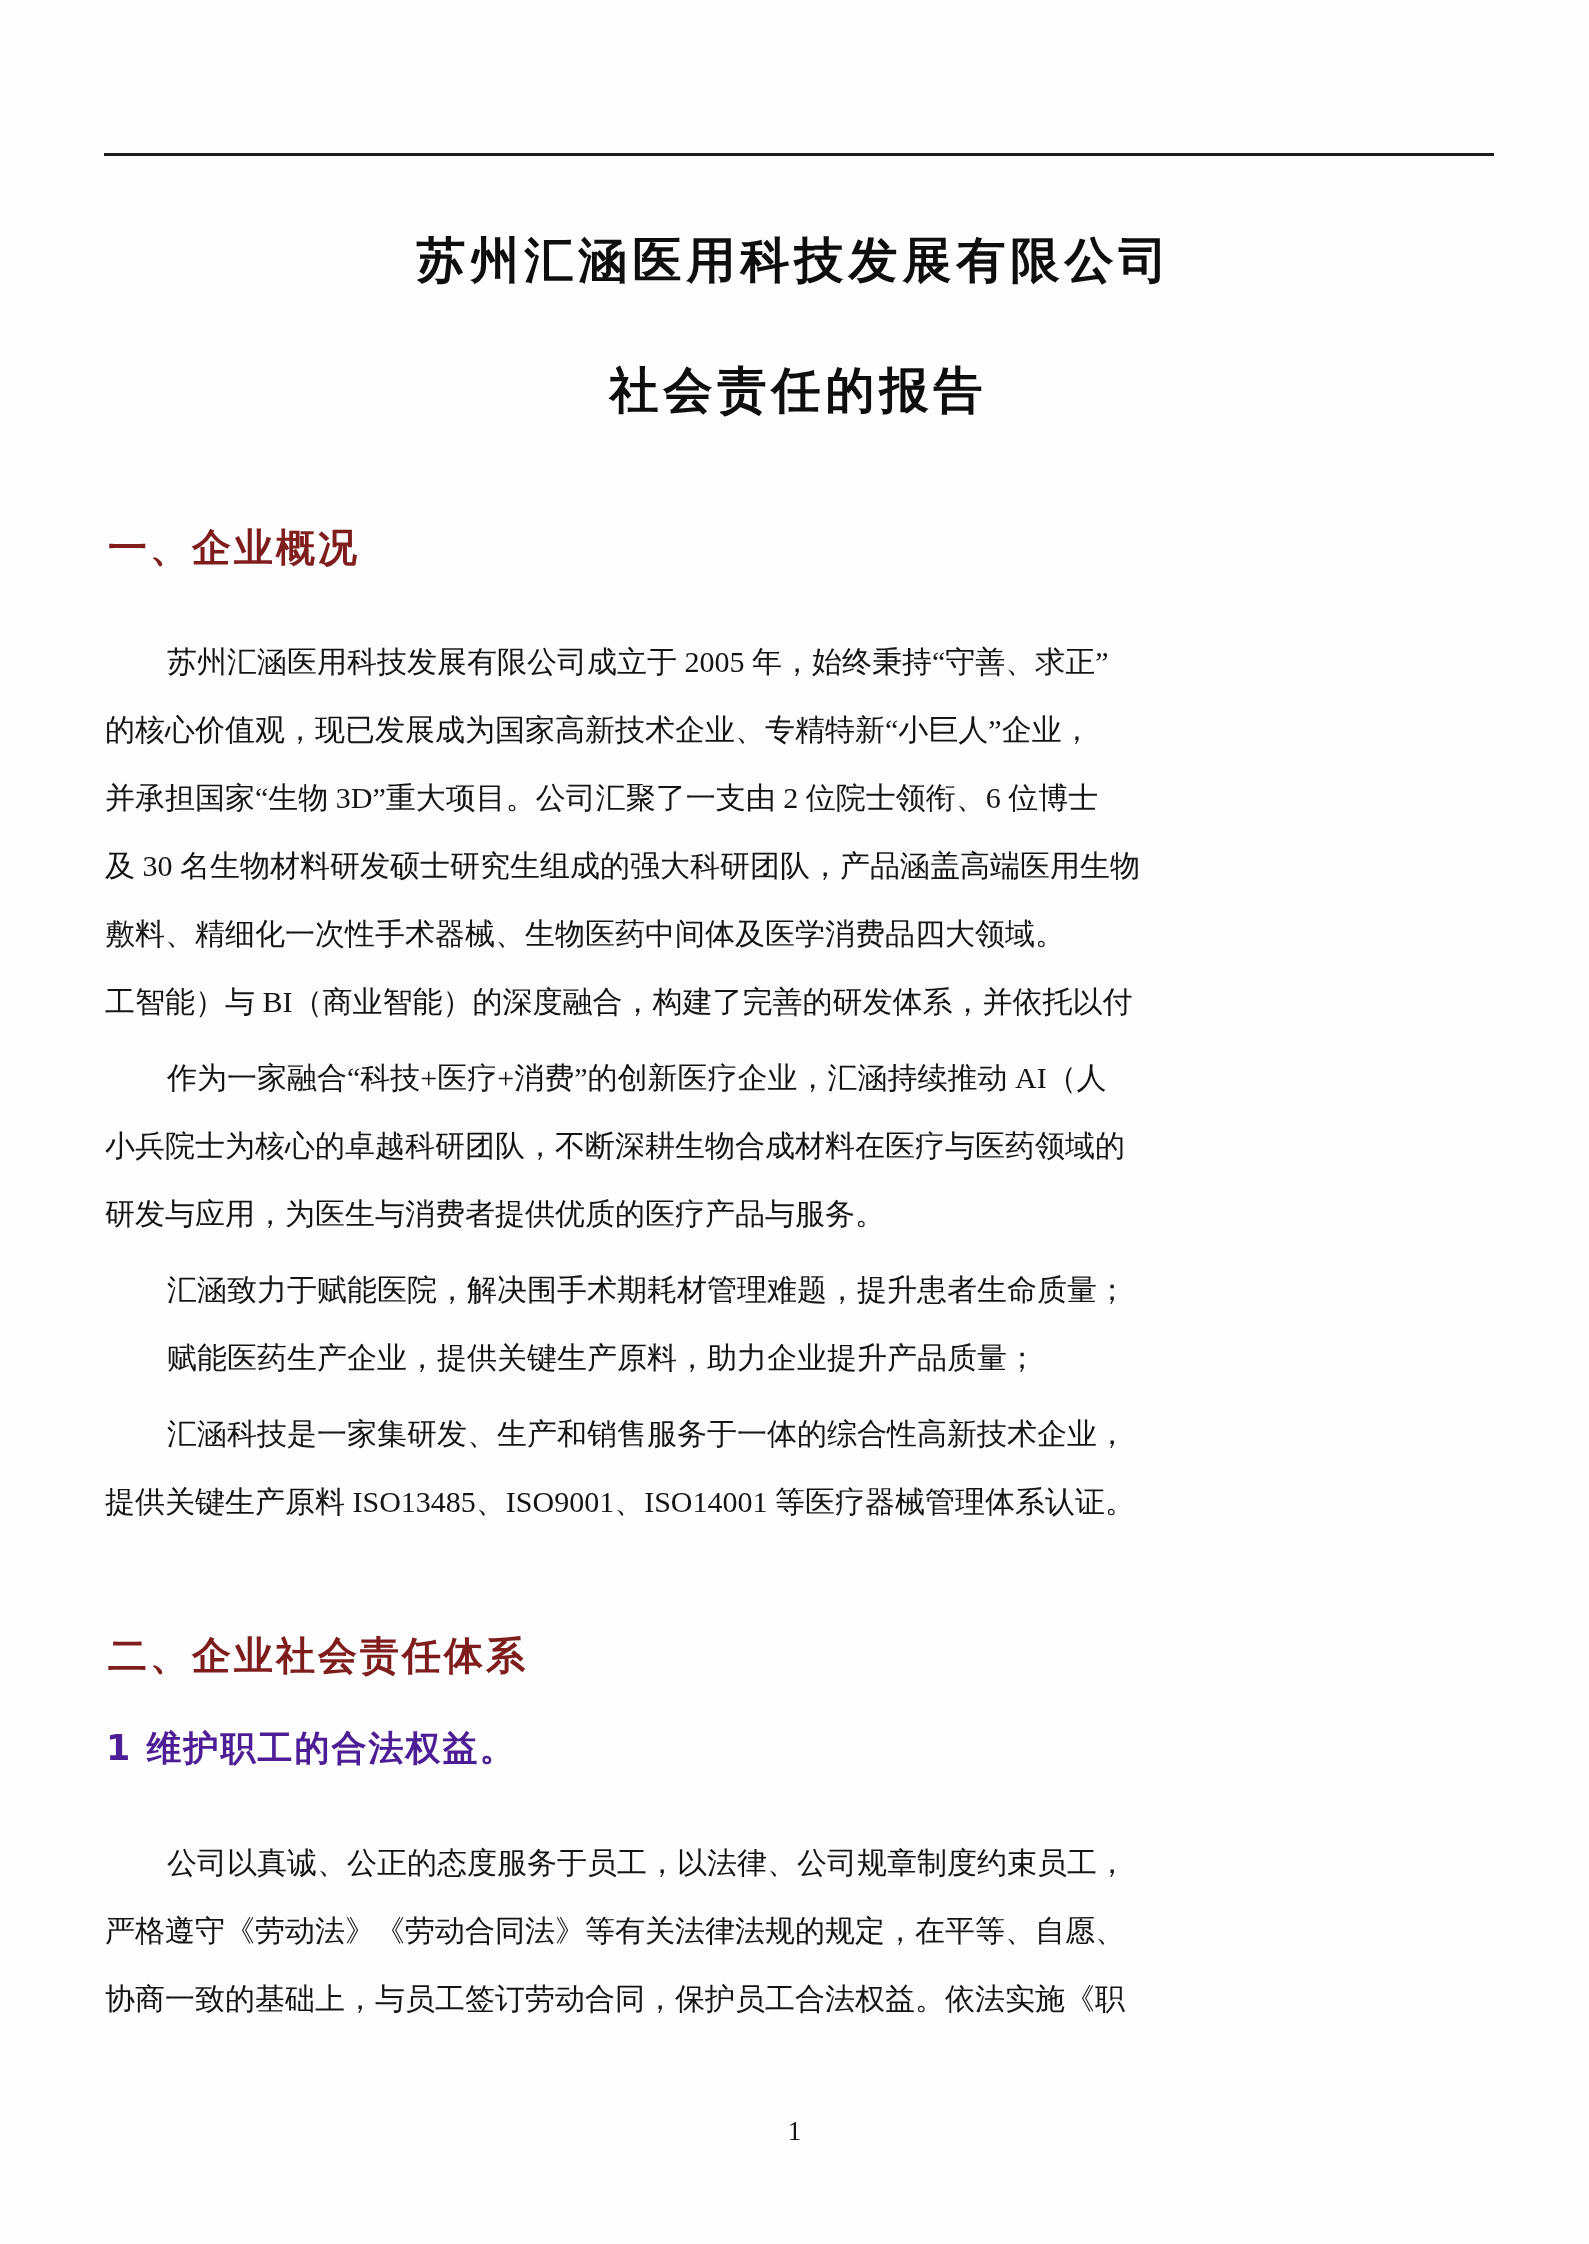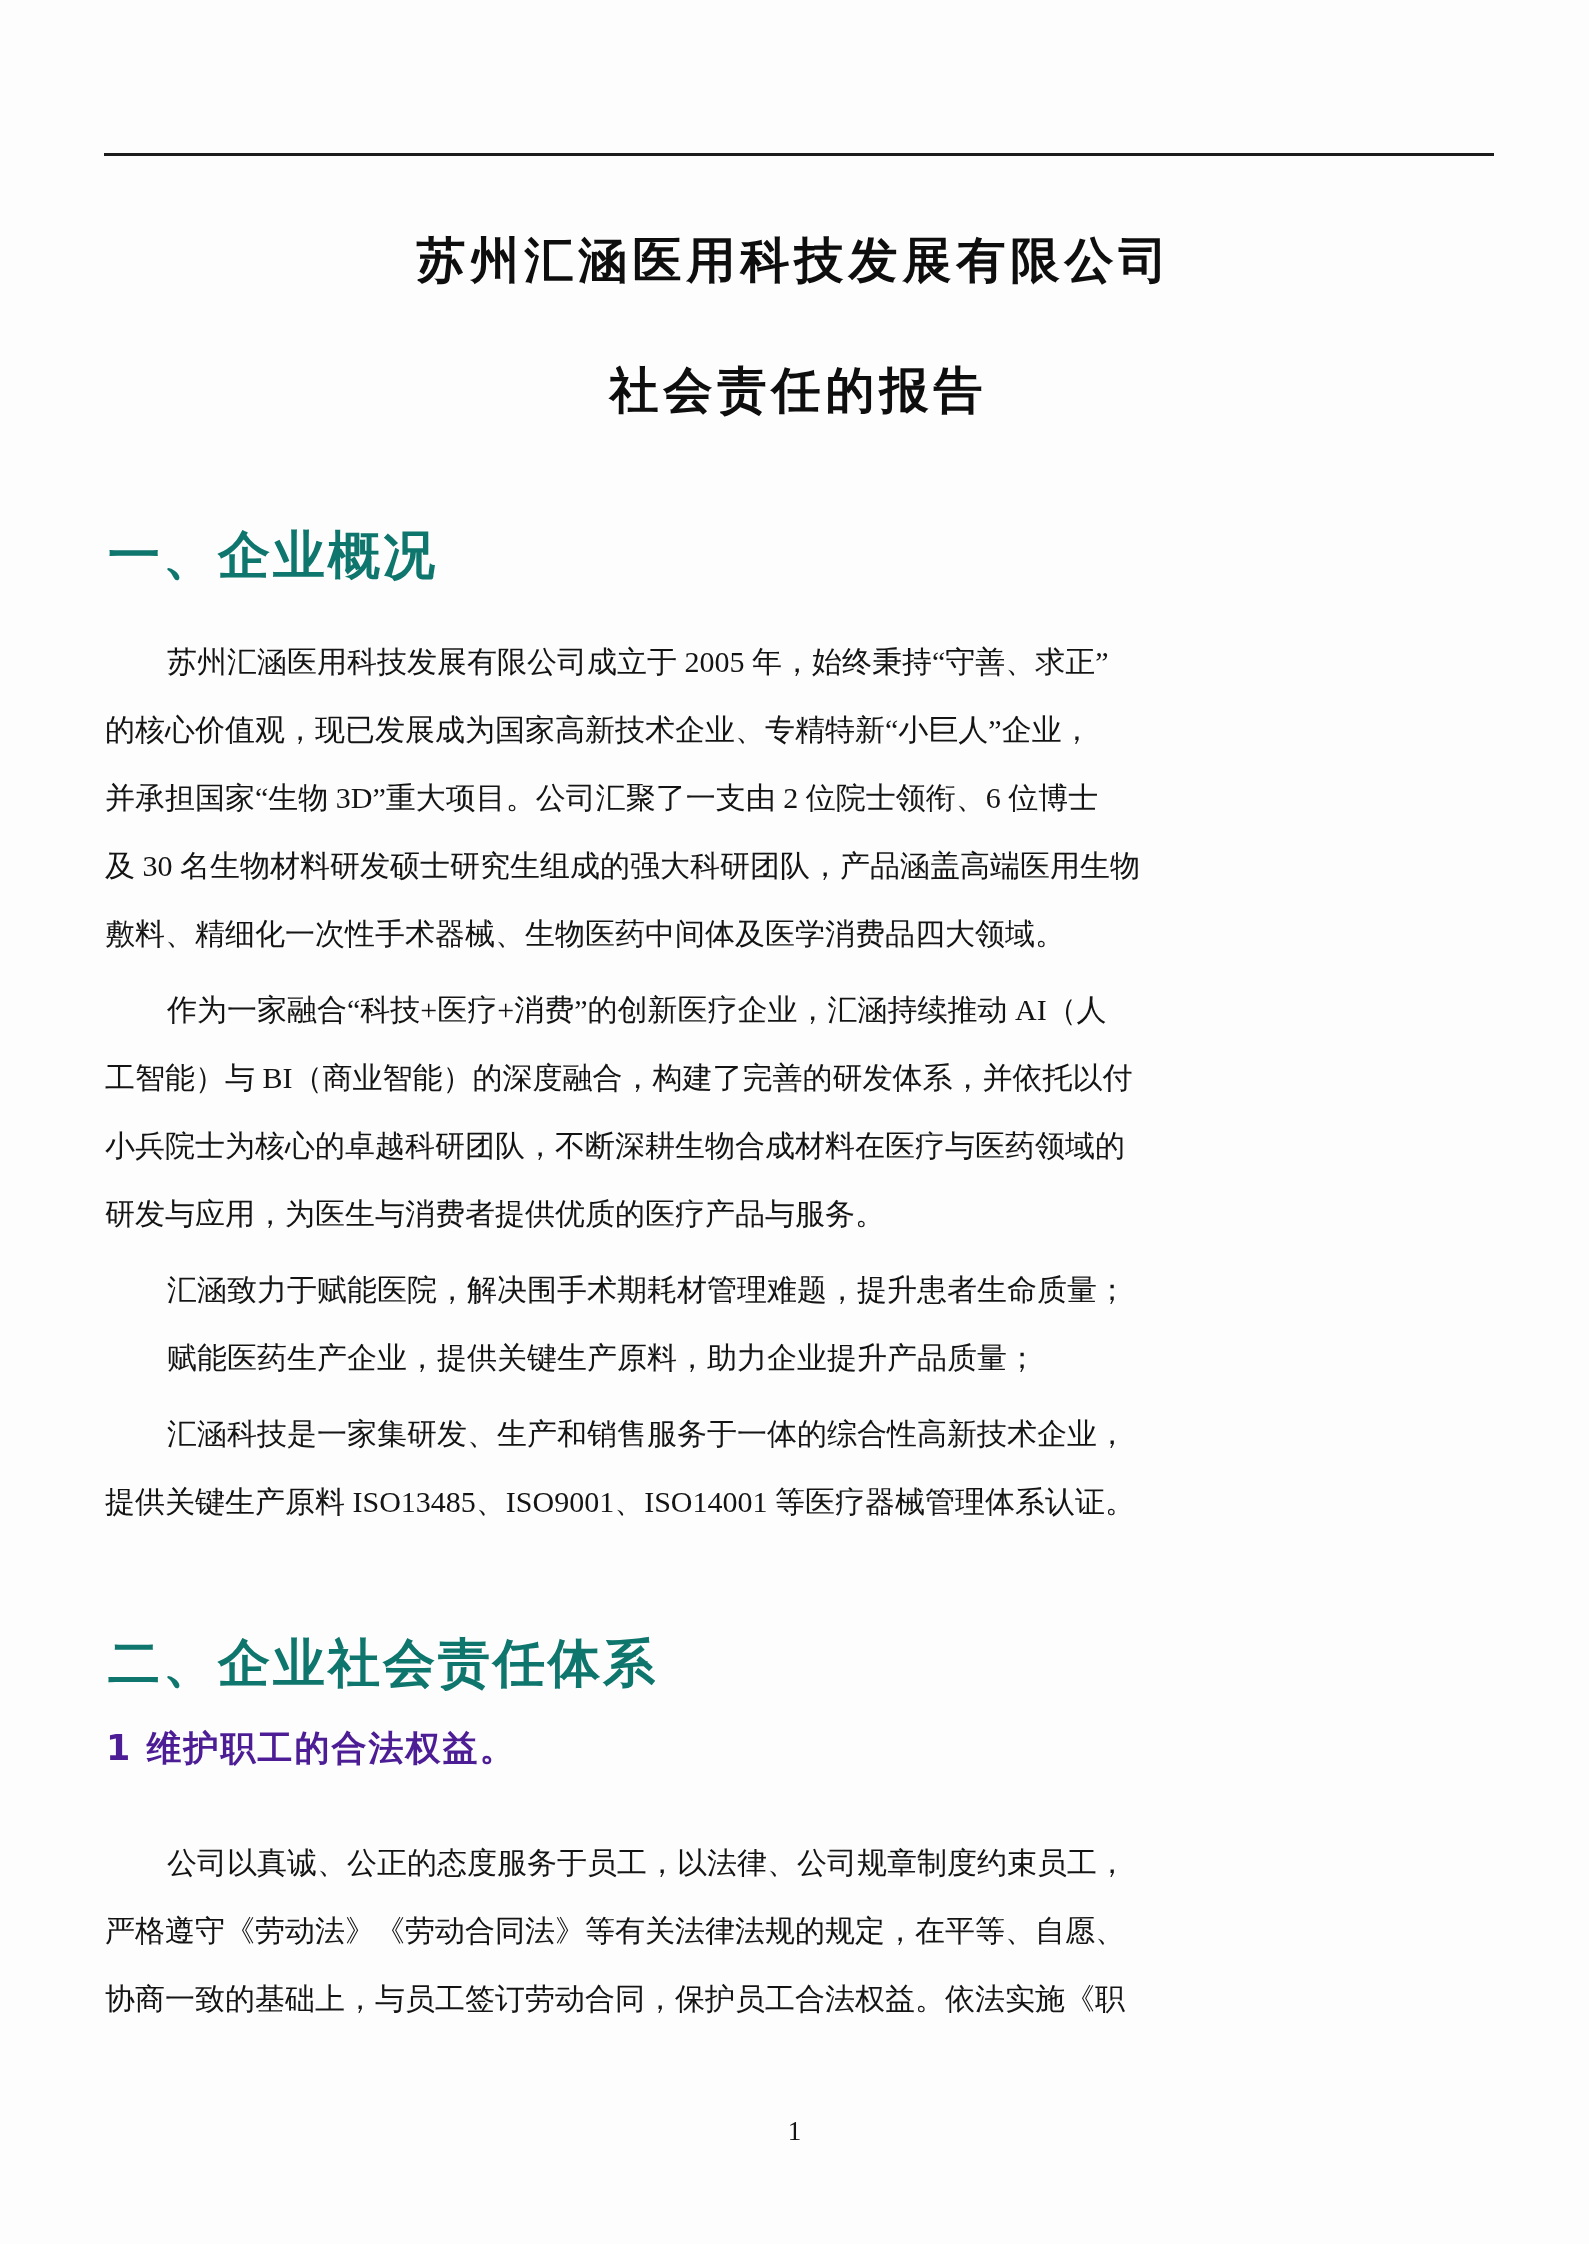--- a/index.html
+++ b/index.html
@@ -32,23 +32,23 @@
     letter-spacing: 5px;
     color: #0e0e0e;
   }
   .title-1 { top: 228px; }
   .title-2 { top: 358px; padding-left: 8px; }
   .heading {
     position: absolute;
     left: 108px;
     font-family: "DejaVu Sans", "Liberation Sans", sans-serif;
     font-weight: bold;
-    font-size: 52px;
+    font-size: 39px;
     letter-spacing: 3px;
-    color: #0f766e;
+    color: #7f1d1d;
   }
   .heading-1 { top: 521px; }
   .heading-2 { top: 1629px; }
   .subheading {
     position: absolute;
     left: 106px;
     top: 1725px;
     font-family: "DejaVu Sans", "Liberation Sans", sans-serif;
     font-weight: bold;
     font-size: 35px;
@@ -90,22 +90,22 @@
 
   <div class="heading heading-1">一、企业概况</div>
 
   <div class="body-block block-main">
     <p class="line indent">苏州汇涵医用科技发展有限公司成立于 2005 年，始终秉持“守善、求正”</p>
     <p class="line">的核心价值观，现已发展成为国家高新技术企业、专精特新“小巨人”企业，</p>
     <p class="line">并承担国家“生物 3D”重大项目。公司汇聚了一支由 2 位院士领衔、6 位博士</p>
     <p class="line">及 30 名生物材料研发硕士研究生组成的强大科研团队，产品涵盖高端医用生物</p>
     <p class="line">敷料、精细化一次性手术器械、生物医药中间体及医学消费品四大领域。</p>
 
+    <p class="line">工智能）与 BI（商业智能）的深度融合，构建了完善的研发体系，并依托以付</p>
     <p class="line indent spaced">作为一家融合“科技+医疗+消费”的创新医疗企业，汇涵持续推动 AI（人</p>
-    <p class="line">工智能）与 BI（商业智能）的深度融合，构建了完善的研发体系，并依托以付</p>
     <p class="line">小兵院士为核心的卓越科研团队，不断深耕生物合成材料在医疗与医药领域的</p>
     <p class="line">研发与应用，为医生与消费者提供优质的医疗产品与服务。</p>
 
     <p class="line indent spaced">汇涵致力于赋能医院，解决围手术期耗材管理难题，提升患者生命质量；</p>
     <p class="line indent">赋能医药生产企业，提供关键生产原料，助力企业提升产品质量；</p>
 
     <p class="line indent spaced">汇涵科技是一家集研发、生产和销售服务于一体的综合性高新技术企业，</p>
     <p class="line">提供关键生产原料 ISO13485、ISO9001、ISO14001 等医疗器械管理体系认证。</p>
   </div>
 

